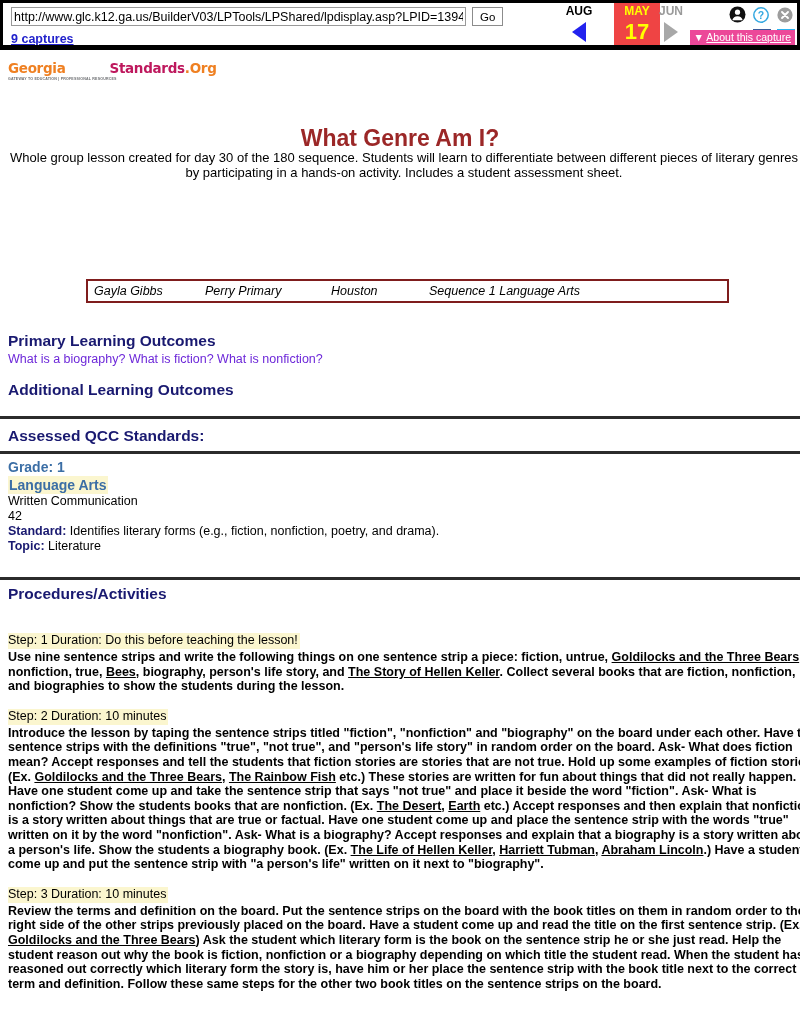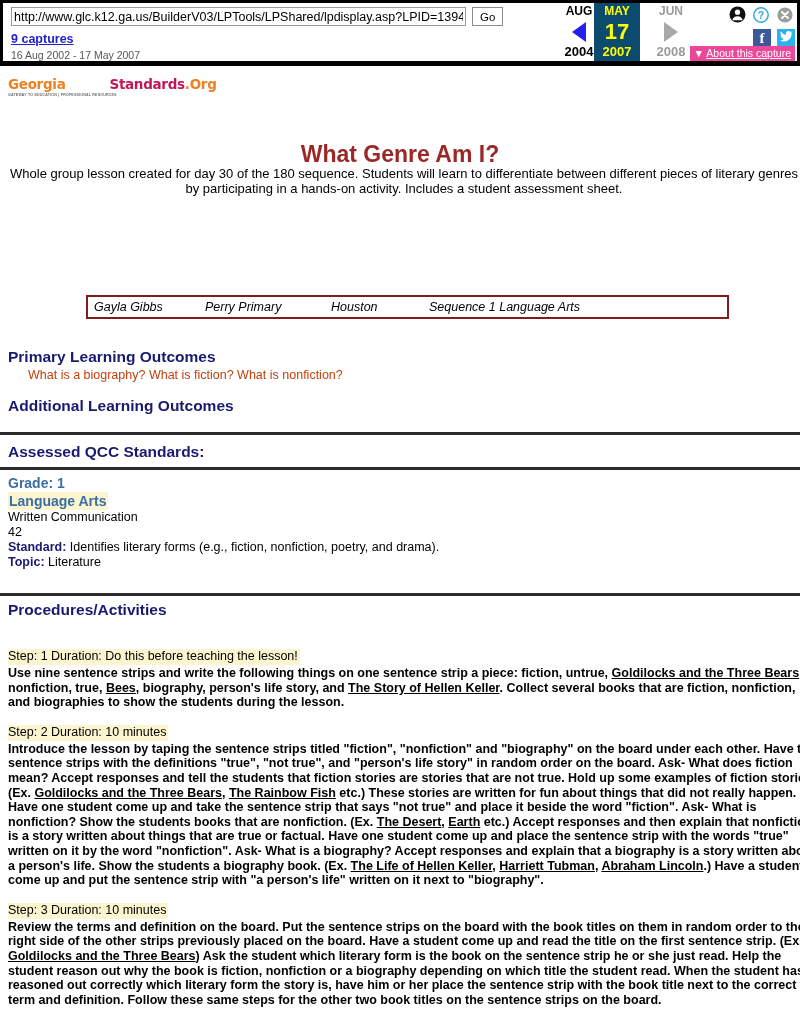--- a/index.html
+++ b/index.html
@@ -9,21 +9,21 @@
     width: 800px; height: 1024px;
     overflow: hidden;
     background: #ffffff;
     font-family: "Liberation Sans", sans-serif;
   }
 
   
   #wm-toolbar {
     position: relative;
     width: 800px;
-    height: 66px;
+    height: 50px;
     background: #ffffff;
     border-bottom: 5px solid #000000;
     border-left: 3px solid #000000;
     border-right: 3px solid #000000;
     border-top: 3px solid #000000;
     overflow: hidden;
     font-family: "Liberation Sans", sans-serif;
     text-decoration: underline;
   }
   #wm-left {
@@ -80,21 +80,21 @@
     position: absolute;
     top: 0;
     width: 46px;
     height: 58px;
     text-align: center;
   }
   .wm-col .m { font-size: 12px; font-weight: bold; line-height: 15px; padding-top: 1px; }
   .wm-col .d { font-size: 22px; font-weight: bold; line-height: 25px; }
   .wm-col .y { font-size: 13px; font-weight: bold; line-height: 16px; }
   #wm-prev { left: 5px; color: #000; }
-  #wm-cur  { left: 43px; background: #0c4a6e; }
+  #wm-cur  { left: 63px; background: #ef4444; }
   #wm-cur .m, #wm-cur .d, #wm-cur .y { color: #ffff00; }
   #wm-next { left: 97px; color: #9a9a9a; }
   #wm-next .m, #wm-next .y { color: #9a9a9a; }
   .arrow-l {
     width: 0; height: 0;
     border-top: 10px solid transparent;
     border-bottom: 10px solid transparent;
     border-right: 14px solid #2222ee;
     margin: 3px auto 2px auto;
   }
@@ -220,22 +220,21 @@
   .sec-h {
     position: absolute;
     font-size: 15.5px;
     font-weight: bold;
     color: #191970;
     font-family: "Liberation Sans", sans-serif;
   }
   .plain {
     position: absolute;
     font-size: 12.5px;
-    color: #c2410c;
-    margin-left: 20px;
+    color: #6d28d9;
   }
   .hr {
     position: absolute;
     left: 0;
     width: 800px;
     height: 0;
     border-top: 3px solid #2b2b2b;
   }
 
   #h-primary  { left: 8px; top: 282px; }

